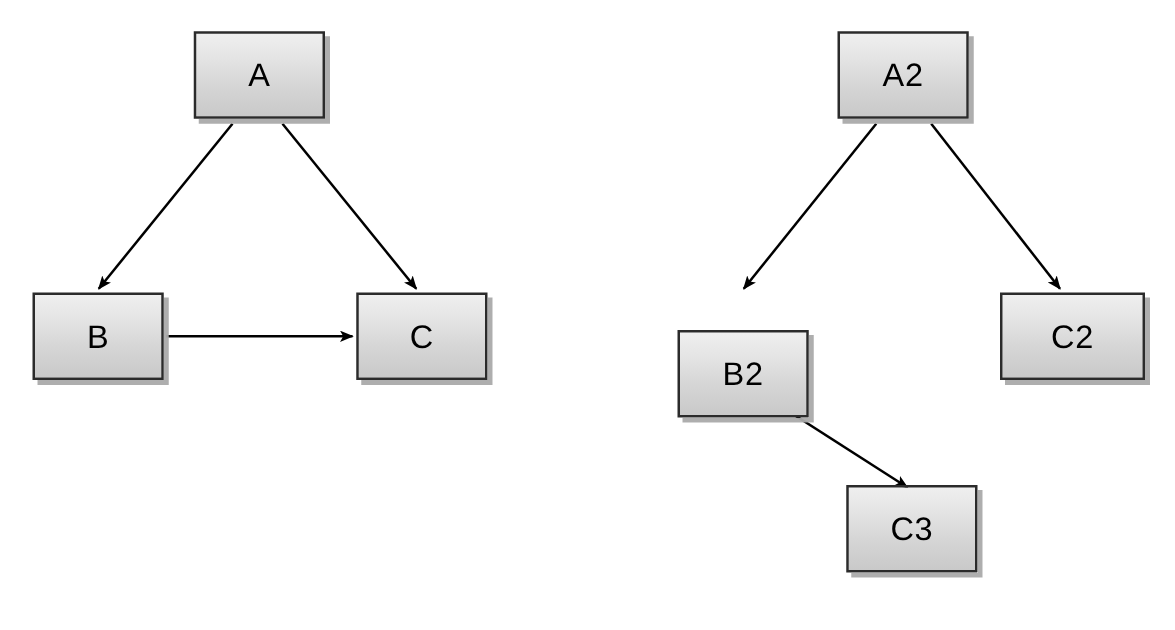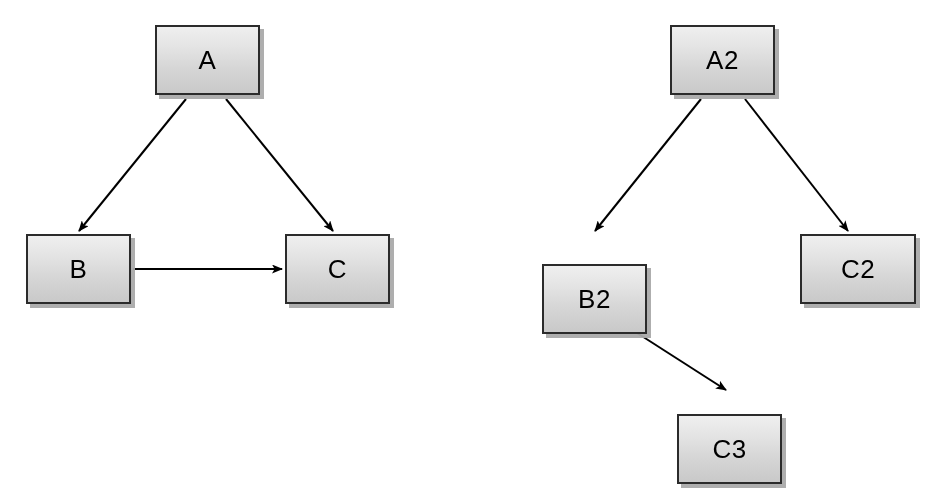--- a/index.html
+++ b/index.html
@@ -81,18 +81,18 @@
       </div>
       <div class="node" style="left: 670px; top: 25px; width: 105px; height: 70px;">
         <span class="node-label">A2</span>
       </div>
       <div class="node" style="left: 542px; top: 234px; width: 105px; height: 70px; margin-top: 30px;">
         <span class="node-label">B2</span>
       </div>
       <div class="node" style="left: 800px; top: 234px; width: 116px; height: 70px;">
         <span class="node-label">C2</span>
       </div>
-      <div class="node" style="left: 677px; top: 414px; width: 105px; height: 70px;">
+      <div class="node" style="left: 677px; top: 388px; width: 105px; height: 70px;">
         <span class="node-label">C3</span>
       </div>
     </div>
 
 </div>
 
 </body></html>

